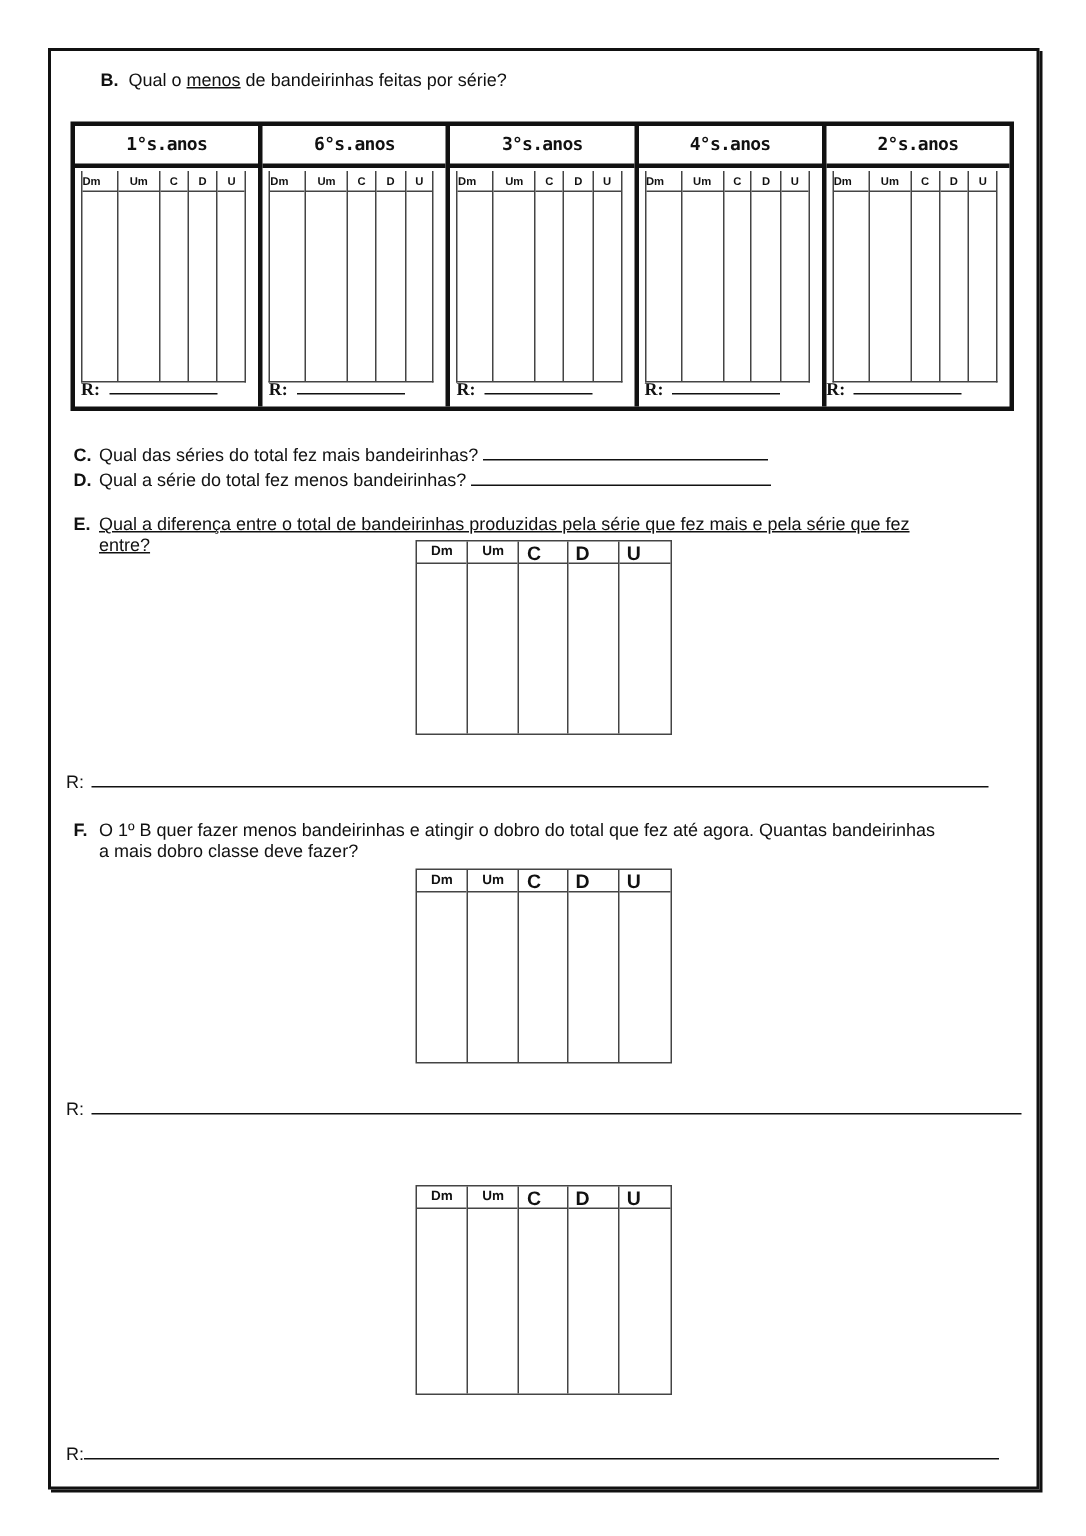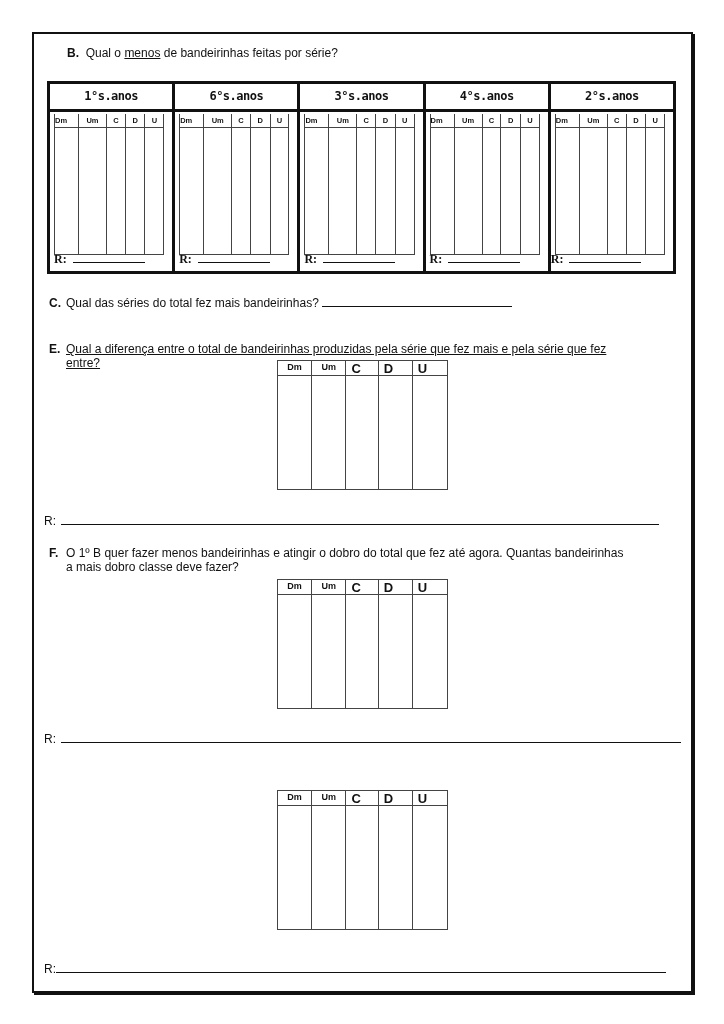--- a/index.html
+++ b/index.html
@@ -170,20 +170,24 @@
         <div class="rline" style="left:0"><span>R:</span><span class="blank"></span></div>
       </div>
     </div>
   </div>
 
   <div class="abs q" style="left:15px; top:262px;">
     <span class="qletter">C.</span><span>Qual das séries do total fez mais bandeirinhas?</span>
     <span class="blank" style="width:190px;"></span>
   </div>
 
+  <div class="abs q" style="left:15px; top:279px;">
+    <span class="qletter">D.</span><span>Qual a série do total fez menos bandeirinhas?</span>
+    <span class="blank" style="width:200px;"></span>
+  </div>
 
   <div class="abs q" style="left:15px; top:308px;text-decoration:underline;">
     <div><span class="qletter">E.</span><span>Qual a diferença entre o total de bandeirinhas produzidas pela série que fez mais e pela série que fez</span></div>
     <div style="padding-left:17px;">entre?</div>
   </div>
 
   <div class="calc" style="left:243px; top:326px; height:128px;">
     <div class="c" style="width:34px">
         <div class="h sm">Dm</div>
       </div>

